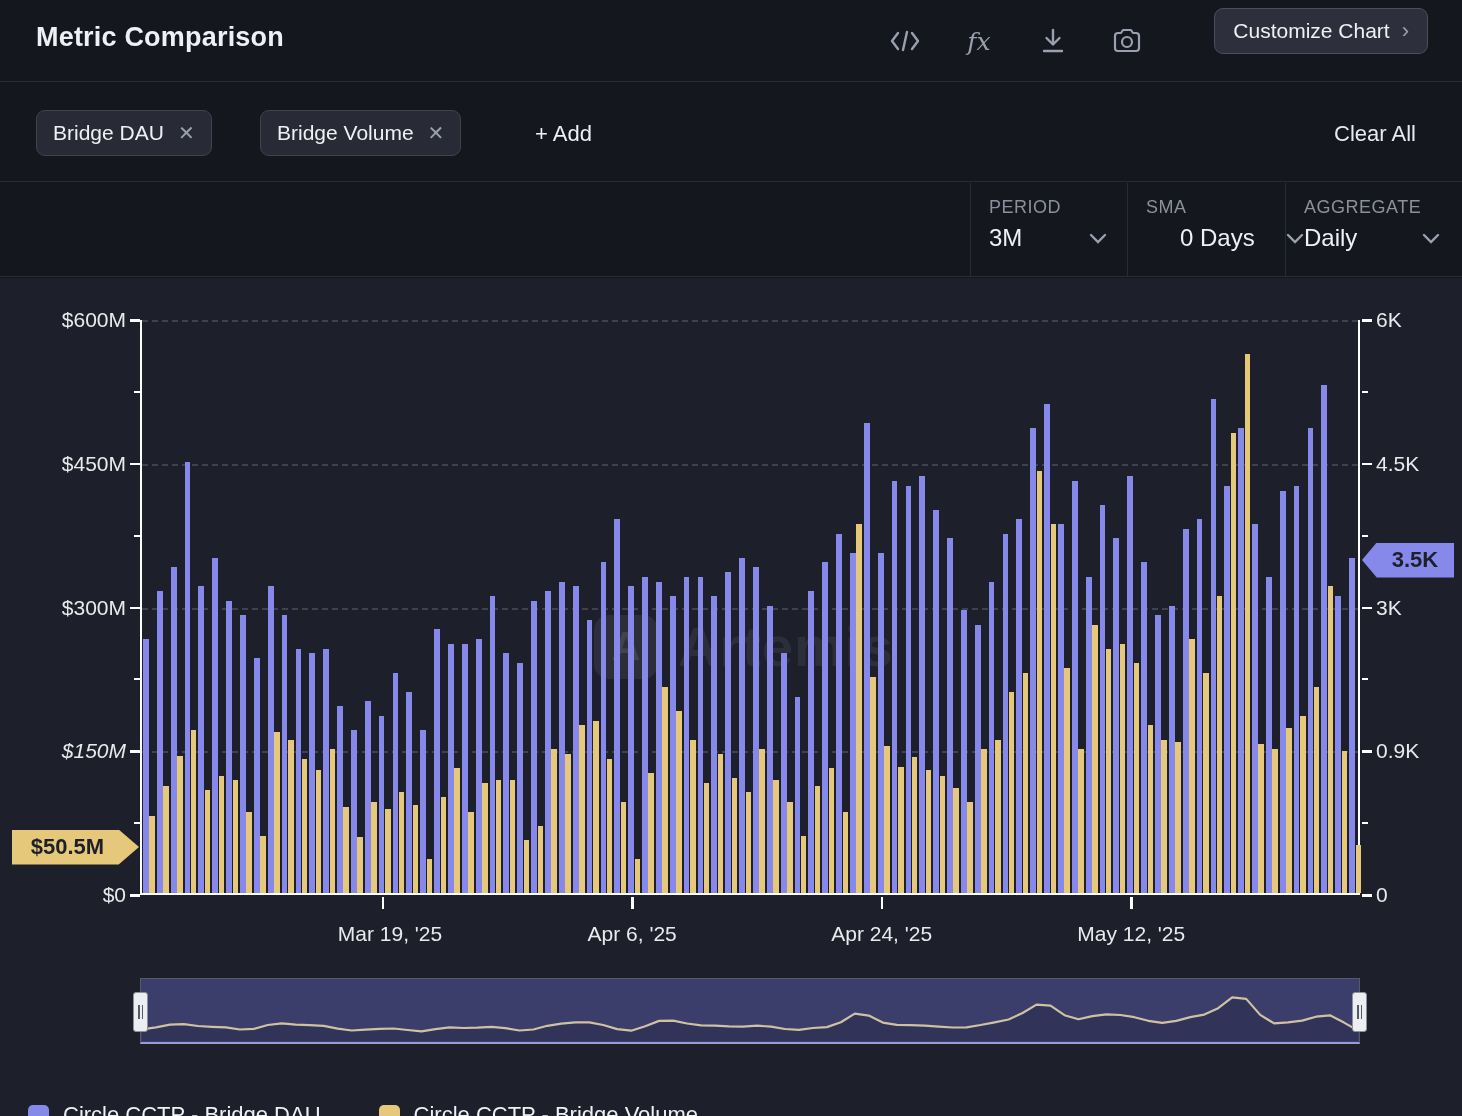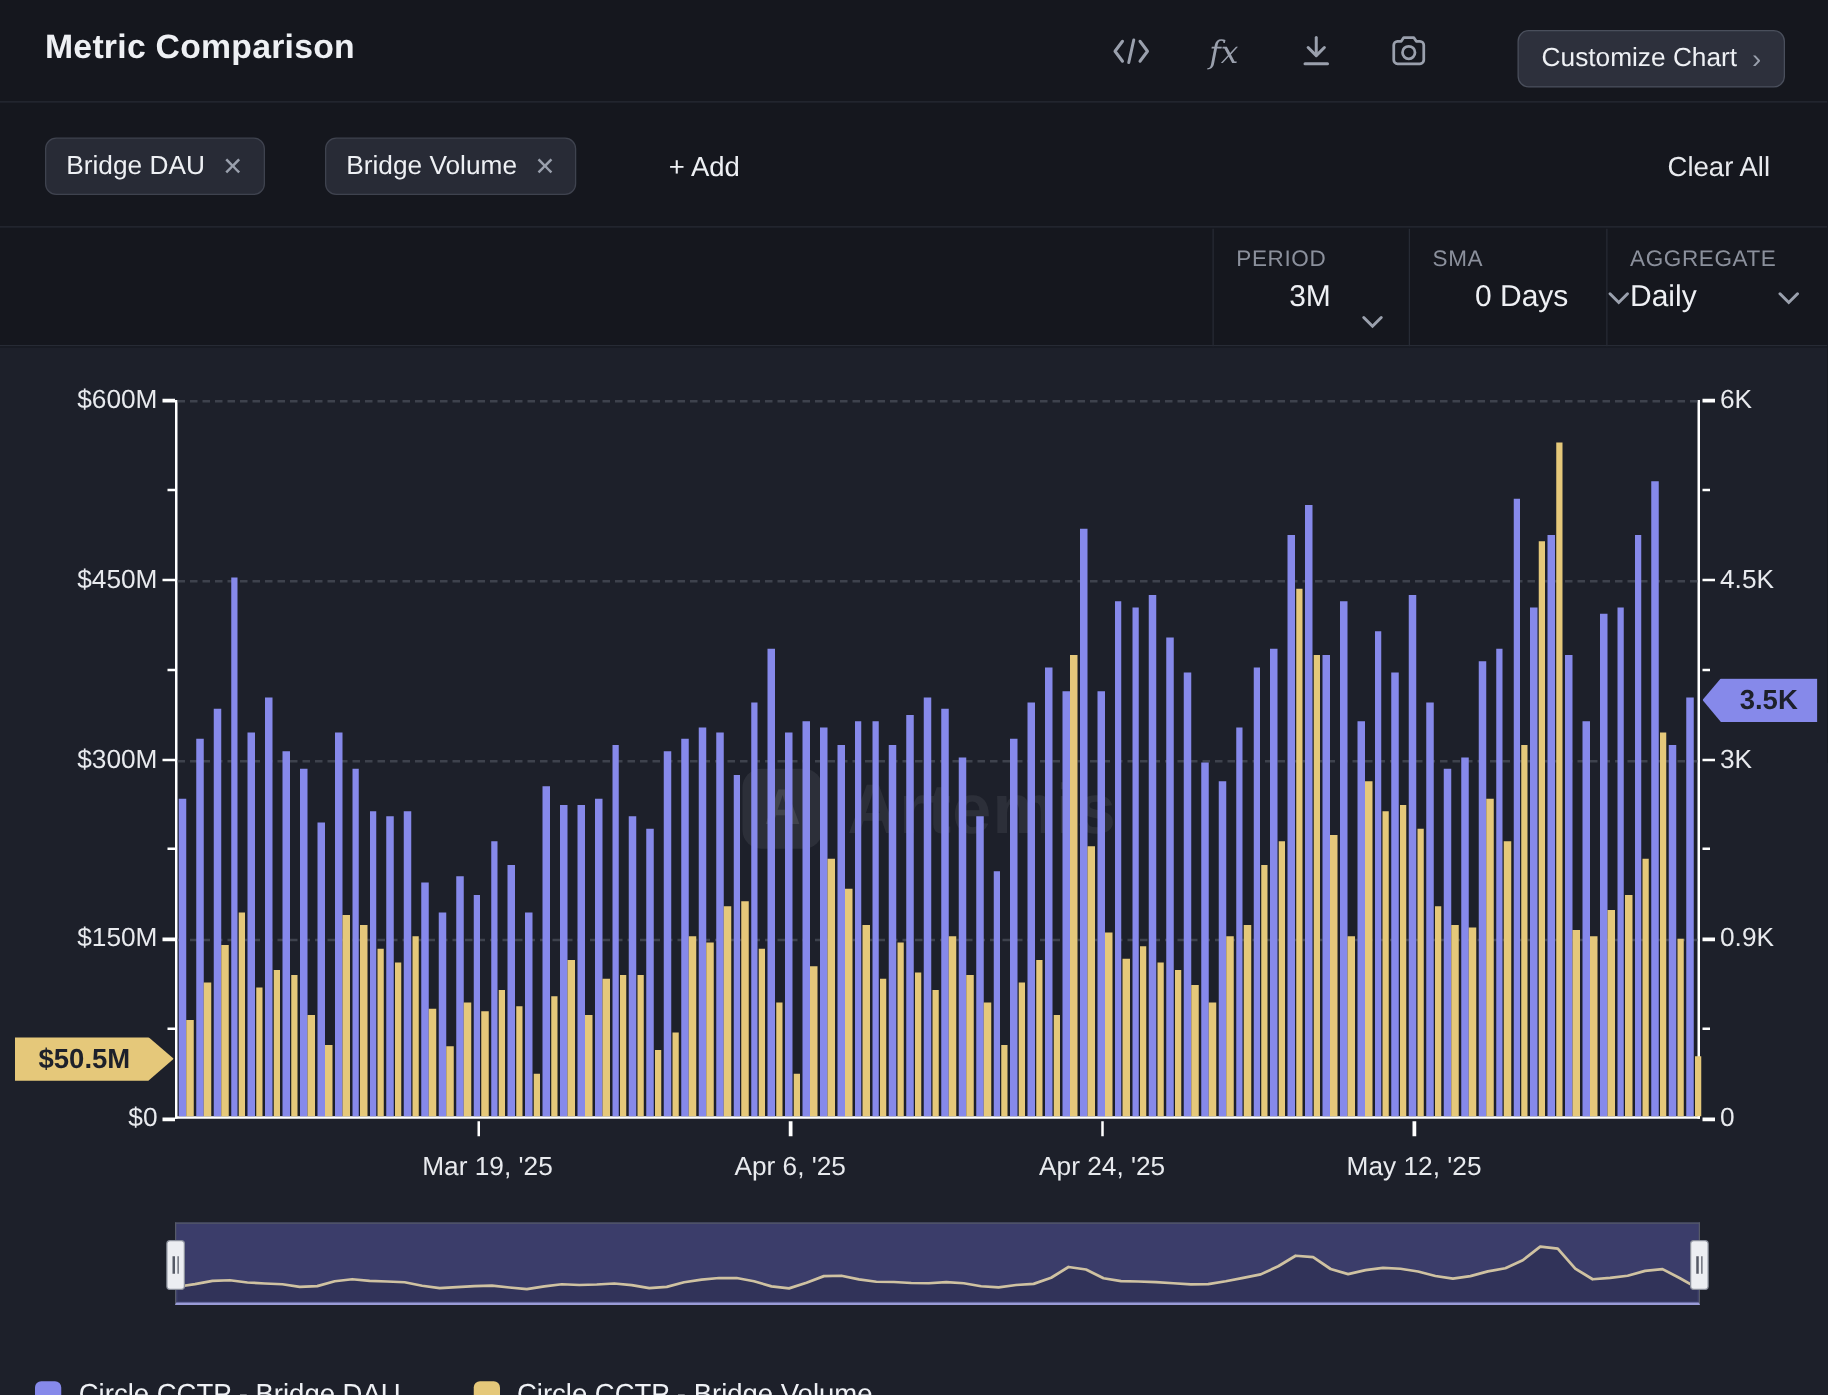--- a/index.html
+++ b/index.html
@@ -7,21 +7,21 @@
     font-family:"Liberation Sans", sans-serif; color:#eef0f4; }
   .page { position:relative; width:1462px; height:1116px; }
 
   
   .header { position:absolute; left:0; top:0; width:1462px; height:82px;
     border-bottom:1px solid #272b35; }
   .title { position:absolute; left:36px; top:22px; font-size:27px; font-weight:700; letter-spacing:.2px; }
   .hicons { position:absolute; right:320px; top:0; height:82px; display:flex; align-items:center; gap:44px; }
   .hicon { width:30px; height:30px; color:#9aa0ad; display:flex; align-items:center; justify-content:center; cursor:pointer; }
   .fx { font-family:"DejaVu Serif", serif; font-style:italic; font-size:25px; color:#9aa0ad; }
-  .customize { position:absolute; right:34px; top:24px; height:46px; padding:16px 18px;
+  .customize { position:absolute; right:34px; top:8px; height:46px; padding:16px 18px;
     background:#2d303c; border:1px solid #4a4f5c; border-radius:9px; display:flex; align-items:center; gap:12px;
     font-size:21px; color:#eef0f4; cursor:pointer; }
   .customize .chev { color:#9aa0ad; font-size:22px; line-height:1; }
 
   
   .chips-row { position:absolute; left:0; top:83px; width:1462px; height:99px; border-bottom:1px solid #272b35; }
   .chip { position:absolute; top:27px; height:46px; background:#282b36; border:1px solid #3f434f;
     border-radius:9px; display:flex; align-items:center; gap:14px; padding:0 16px; font-size:21px; }
   .chip .x { color:#9aa0ad; font-size:20px; cursor:pointer; }
   .add { position:absolute; top:38px; left:535px; font-size:22px; color:#eef0f4; cursor:pointer; }
@@ -124,21 +124,21 @@
       <span>Bridge Volume</span>
       <span class="x">✕</span>
     </div>
     <div class="add">+ Add</div>
     <div class="clear-all">Clear All</div>
   </div>
 
   <div class="controls">
     <div class="ctrl" id="ctrl-period">
       <div class="lab">PERIOD</div>
-      <div class="val" style="width:118px;flex-direction:column;">
+      <div class="val" style="width:118px;">
         <span>3M</span>
         <span class="dd">
           <svg width="18" height="11" viewBox="0 0 18 11" fill="none" stroke="#9aa0ad" stroke-width="2.4" stroke-linecap="round">
               <path d="M2 2 L9 9 L16 2"></path>
             </svg>
         </span>
       </div>
     </div>
     <div class="ctrl" id="ctrl-sma">
       <div class="lab">SMA</div>
@@ -168,21 +168,21 @@
     <div class="watermark">
       <div class="wm-logo">A</div>
       <div class="wm-text">Artemis</div>
     </div>
 
     <div id="axis-layer">
         <div class="ylab left" style="top: 605px;">$0</div>
         <div class="ylab right" style="top: 605px;">0</div>
         <div class="tick" style="left: 130px; top: 616px; width: 10px; height: 2.5px;"></div>
         <div class="tick" style="left: 1362px; top: 616px; width: 10px; height: 2.5px;"></div>
-        <div class="ylab left" style="top: 461.25px;">$150M</div>
+        <div class="ylab left" style="top: 461.25px; font-style: italic;">$150M</div>
         <div class="ylab right" style="top: 461.25px;">0.9K</div>
         <div class="tick" style="left: 130px; top: 472.25px; width: 10px; height: 2.5px;"></div>
         <div class="tick" style="left: 1362px; top: 472.25px; width: 10px; height: 2.5px;"></div>
         <div class="ylab left" style="top: 317.5px;">$300M</div>
         <div class="ylab right" style="top: 317.5px;">3K</div>
         <div class="tick" style="left: 130px; top: 328.5px; width: 10px; height: 2.5px;"></div>
         <div class="tick" style="left: 1362px; top: 328.5px; width: 10px; height: 2.5px;"></div>
         <div class="ylab left" style="top: 173.75px;">$450M</div>
         <div class="ylab right" style="top: 173.75px;">4.5K</div>
         <div class="tick" style="left: 130px; top: 184.75px; width: 10px; height: 2.5px;"></div>

